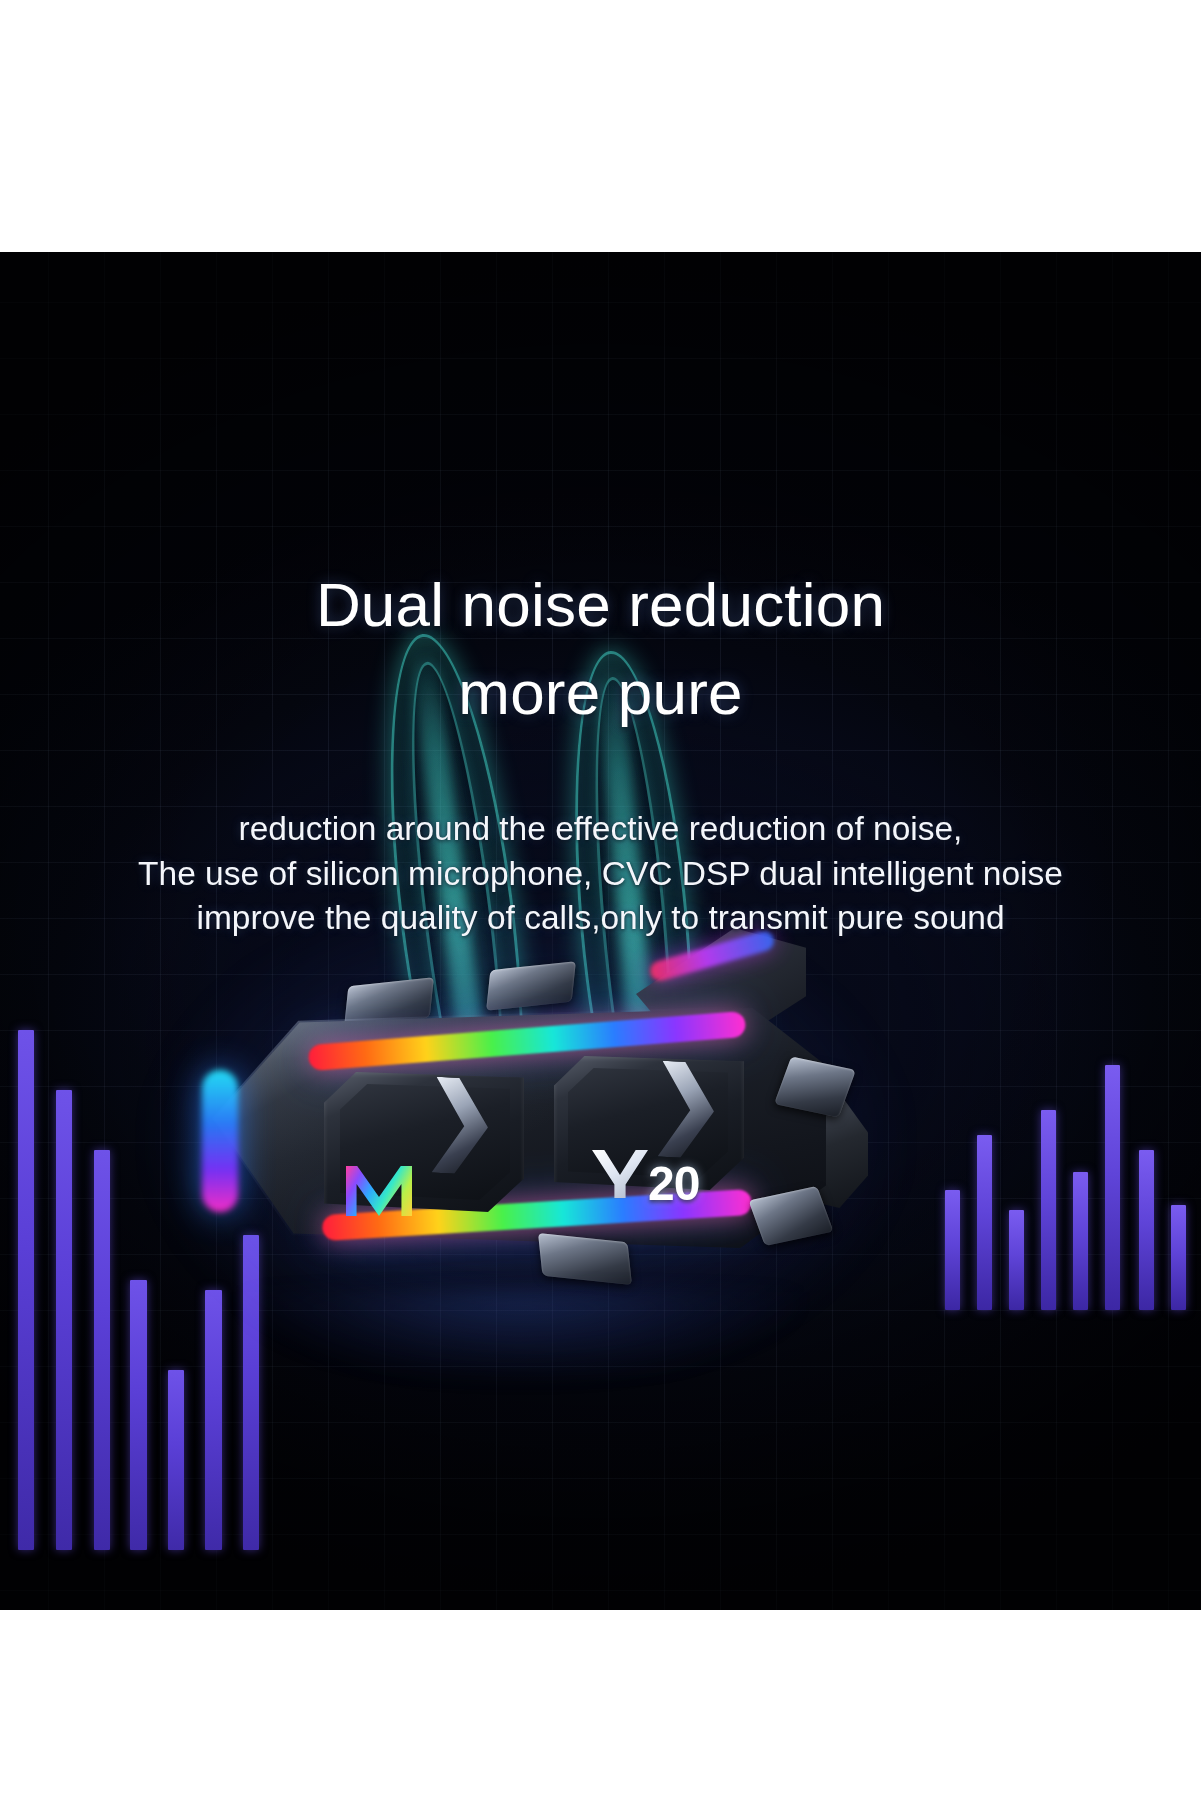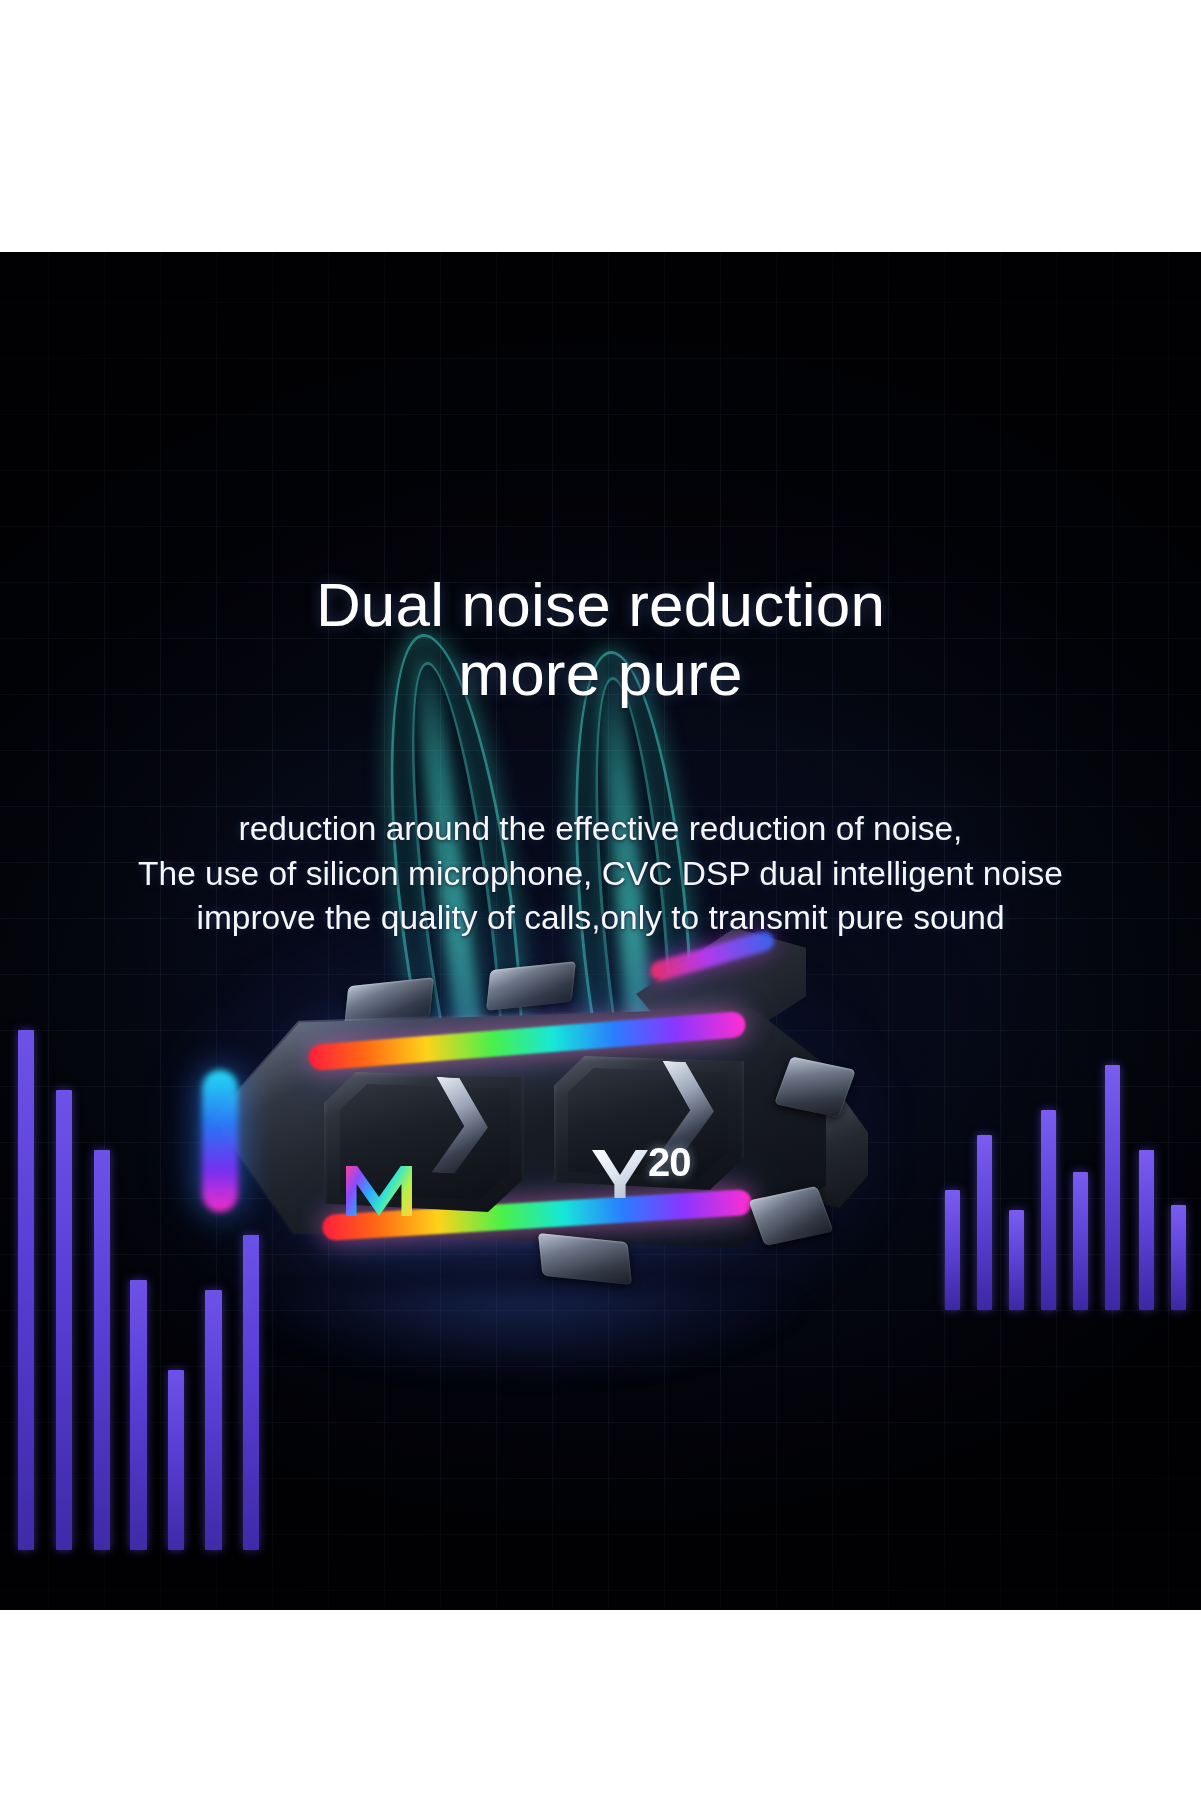--- a/index.html
+++ b/index.html
@@ -35,21 +35,21 @@
 
   
   .headline{
     position:absolute;left:0;right:0;top:318px;text-align:center;
     color:#ffffff;font-size:62px;line-height:1.12;font-weight:400;
     font-family:"Liberation Sans Narrow","Liberation Sans",sans-serif;
     letter-spacing:0.2px;
     text-shadow:0 0 14px rgba(120,160,255,0.35), 0 2px 6px rgba(0,0,0,0.8);
     z-index:7;
   }
-  .headline .l2{display:block;}
+  .headline .l2{display:block;margin-top:19px;}
   .body-copy{
     position:absolute;left:0;right:0;top:555px;text-align:center;
     color:#f4f6fb;font-size:33.5px;line-height:1.33;font-weight:400;
     font-family:"Liberation Sans Narrow","Liberation Sans",sans-serif;
     text-shadow:0 0 10px rgba(110,150,240,0.3), 0 1px 4px rgba(0,0,0,0.85);
     z-index:7;
   }
   .body-copy span{display:block;}
 
   
@@ -157,22 +157,22 @@
     clip-path:polygon(0% 0%, 17% 0%, 50% 62%, 83% 0%, 100% 0%, 100% 100%, 84% 100%, 84% 36%, 50% 100%, 16% 36%, 16% 100%, 0% 100%);
     filter:drop-shadow(0 0 6px rgba(255,255,255,0.4));
   }
   .ymark{
     position:absolute;left:396px;top:230px;width:56px;height:48px;
     background:linear-gradient(150deg,#ffffff 0%,#dfe6f2 45%,#a9b4c6 100%);
     clip-path:polygon(0% 0%, 22% 0%, 50% 52%, 78% 0%, 100% 0%, 60% 72%, 60% 100%, 40% 100%, 40% 72%);
     filter:drop-shadow(0 0 5px rgba(180,210,255,0.5));
   }
   .model-num{
-    position:absolute;left:452px;top:220px;
-    color:#ffffff;font-size:40px;font-weight:700;letter-spacing:-1px;
+    position:absolute;left:452px;top:236px;
+    color:#ffffff;font-size:48px;font-weight:700;letter-spacing:-1px;
     font-family:"Liberation Sans",sans-serif;
     text-shadow:0 0 10px rgba(190,220,255,0.6),0 2px 4px rgba(0,0,0,0.8);
   }
 
   
   .clip{
     position:absolute;border-radius:5px;
     background:linear-gradient(160deg,#b9c2d2 0%,#6d7687 32%,#343a46 70%,#1a1e26 100%);
     box-shadow:0 3px 8px rgba(0,0,0,0.7),inset 0 1px 2px rgba(255,255,255,0.3);
   }

